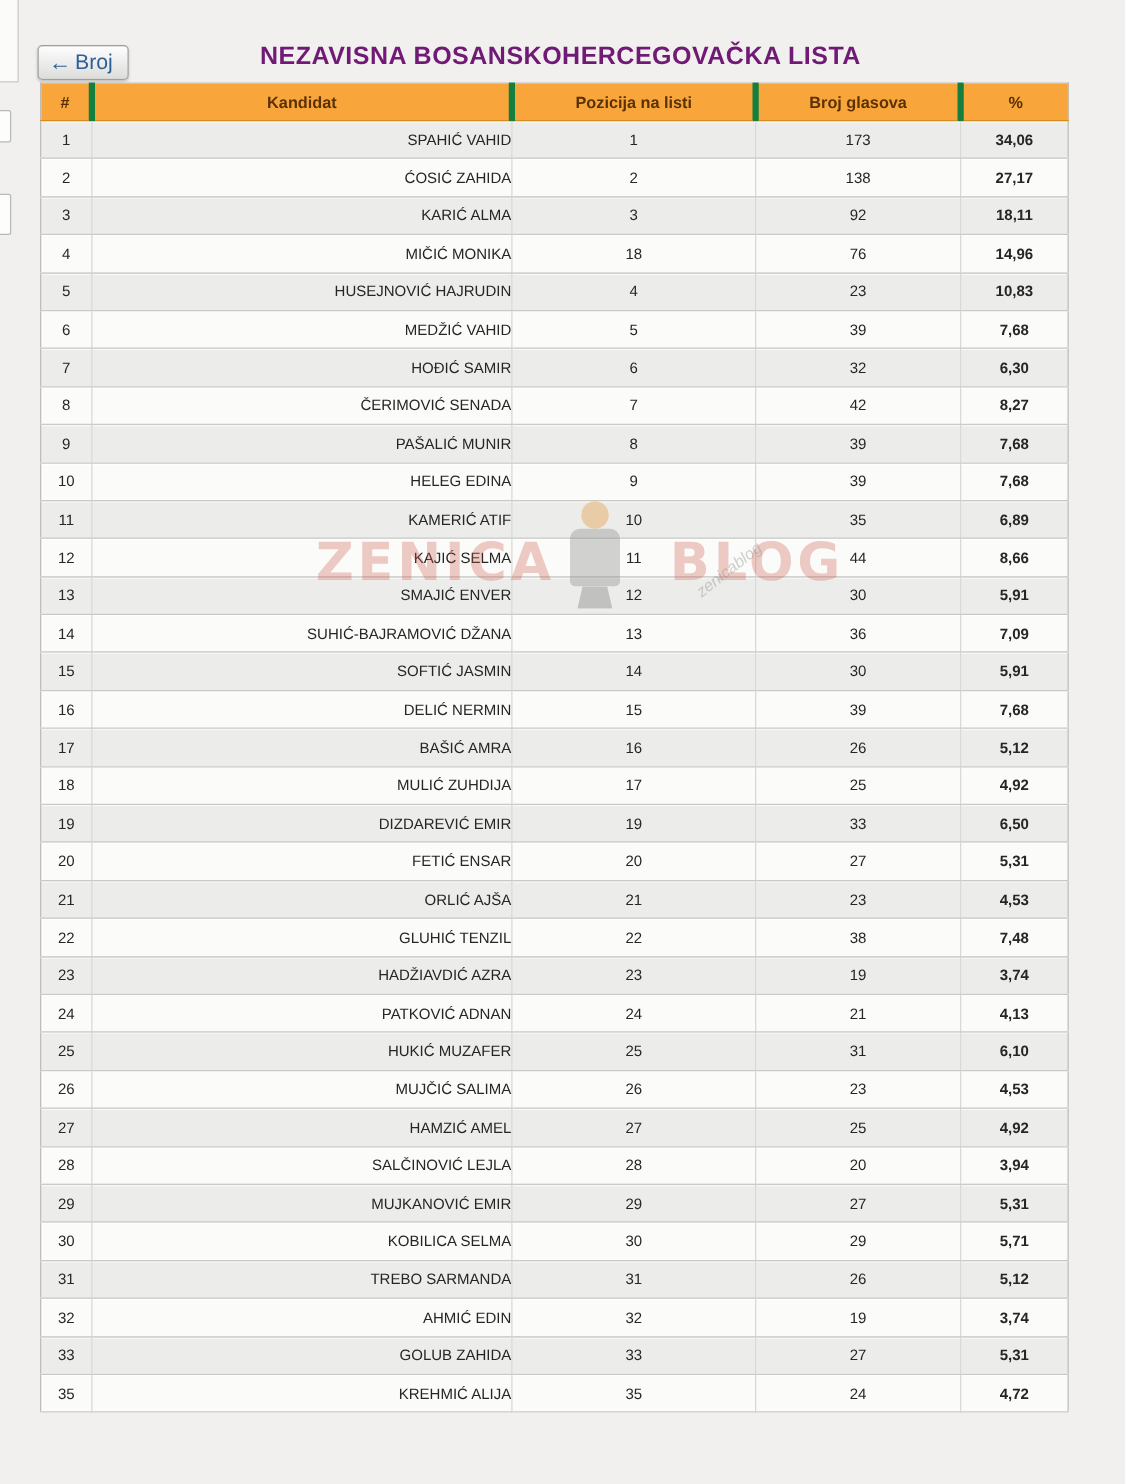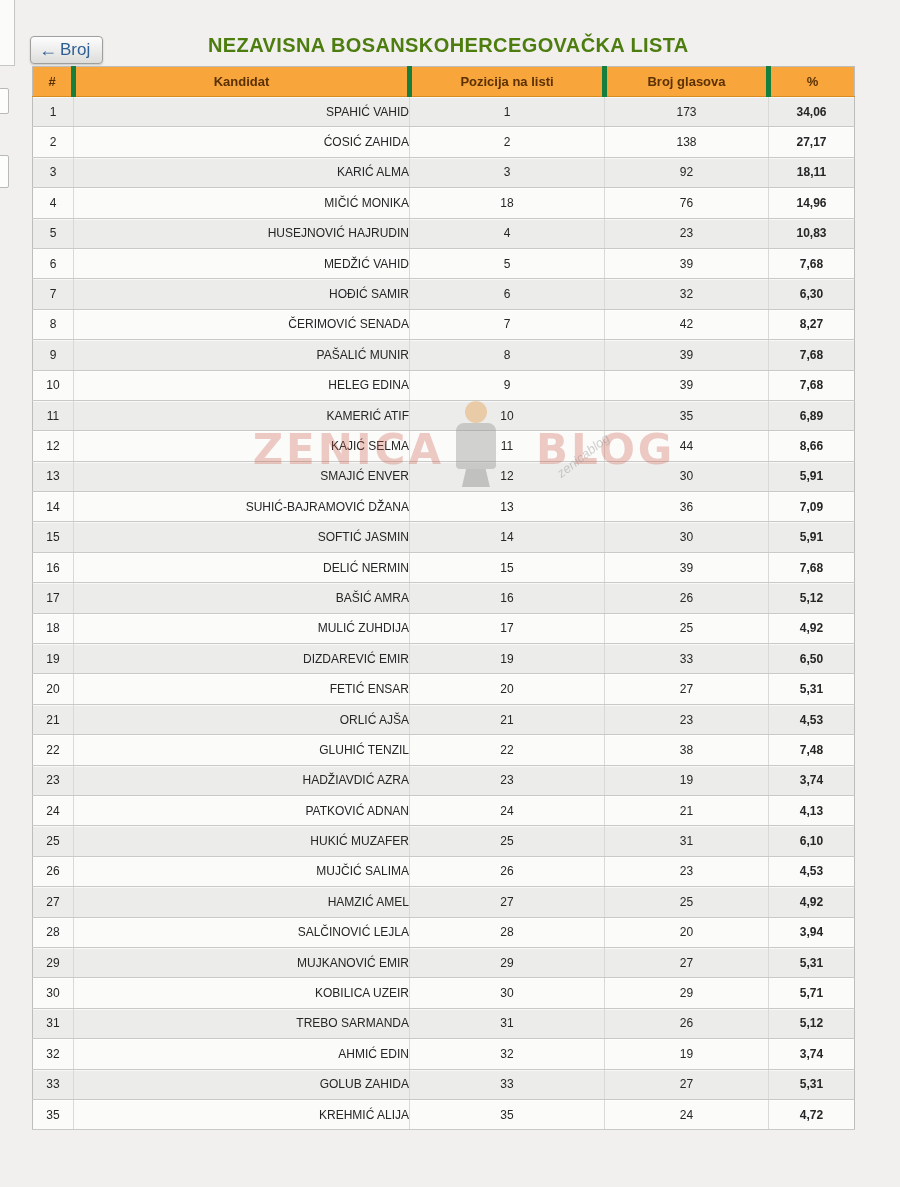--- a/index.html
+++ b/index.html
@@ -29,21 +29,21 @@
     display:flex;align-items:center;gap:3px;
     background:linear-gradient(#fdfdfd,#dddddc);
     border:1px solid #9f9f9d;border-radius:4px;
     box-shadow:0 1px 2px rgba(0,0,0,.18);
     color:#2e5f94;font-size:17px;cursor:pointer;
   }
   .back-btn .arrow{font-size:18px;font-weight:bold;line-height:1;}
   .page-title{
     position:absolute;left:208px;top:34px;
     font-size:20px;font-weight:bold;letter-spacing:.4px;
-    color:#4d7c0f;white-space:nowrap;
+    color:#701a75;white-space:nowrap;
   }
 
   
   table.results{
     position:absolute;left:32px;top:66px;width:822px;
     border-collapse:collapse;table-layout:fixed;
     font-size:12px;color:#262626;
     border:1px solid #bdbdbb;
   }
   table.results col.c-rank{width:41px;}
@@ -325,21 +325,21 @@
       </tr>
       <tr>
         <td class="col-rank">29</td>
         <td class="col-name">MUJKANOVIĆ EMIR</td>
         <td class="col-pos">29</td>
         <td class="col-votes">27</td>
         <td class="col-pct">5,31</td>
       </tr>
       <tr>
         <td class="col-rank">30</td>
-        <td class="col-name">KOBILICA UZEIR</td>
+        <td class="col-name">KOBILICA SELMA</td>
         <td class="col-pos">30</td>
         <td class="col-votes">29</td>
         <td class="col-pct">5,71</td>
       </tr>
       <tr>
         <td class="col-rank">31</td>
         <td class="col-name">TREBO SARMANDA</td>
         <td class="col-pos">31</td>
         <td class="col-votes">26</td>
         <td class="col-pct">5,12</td>

